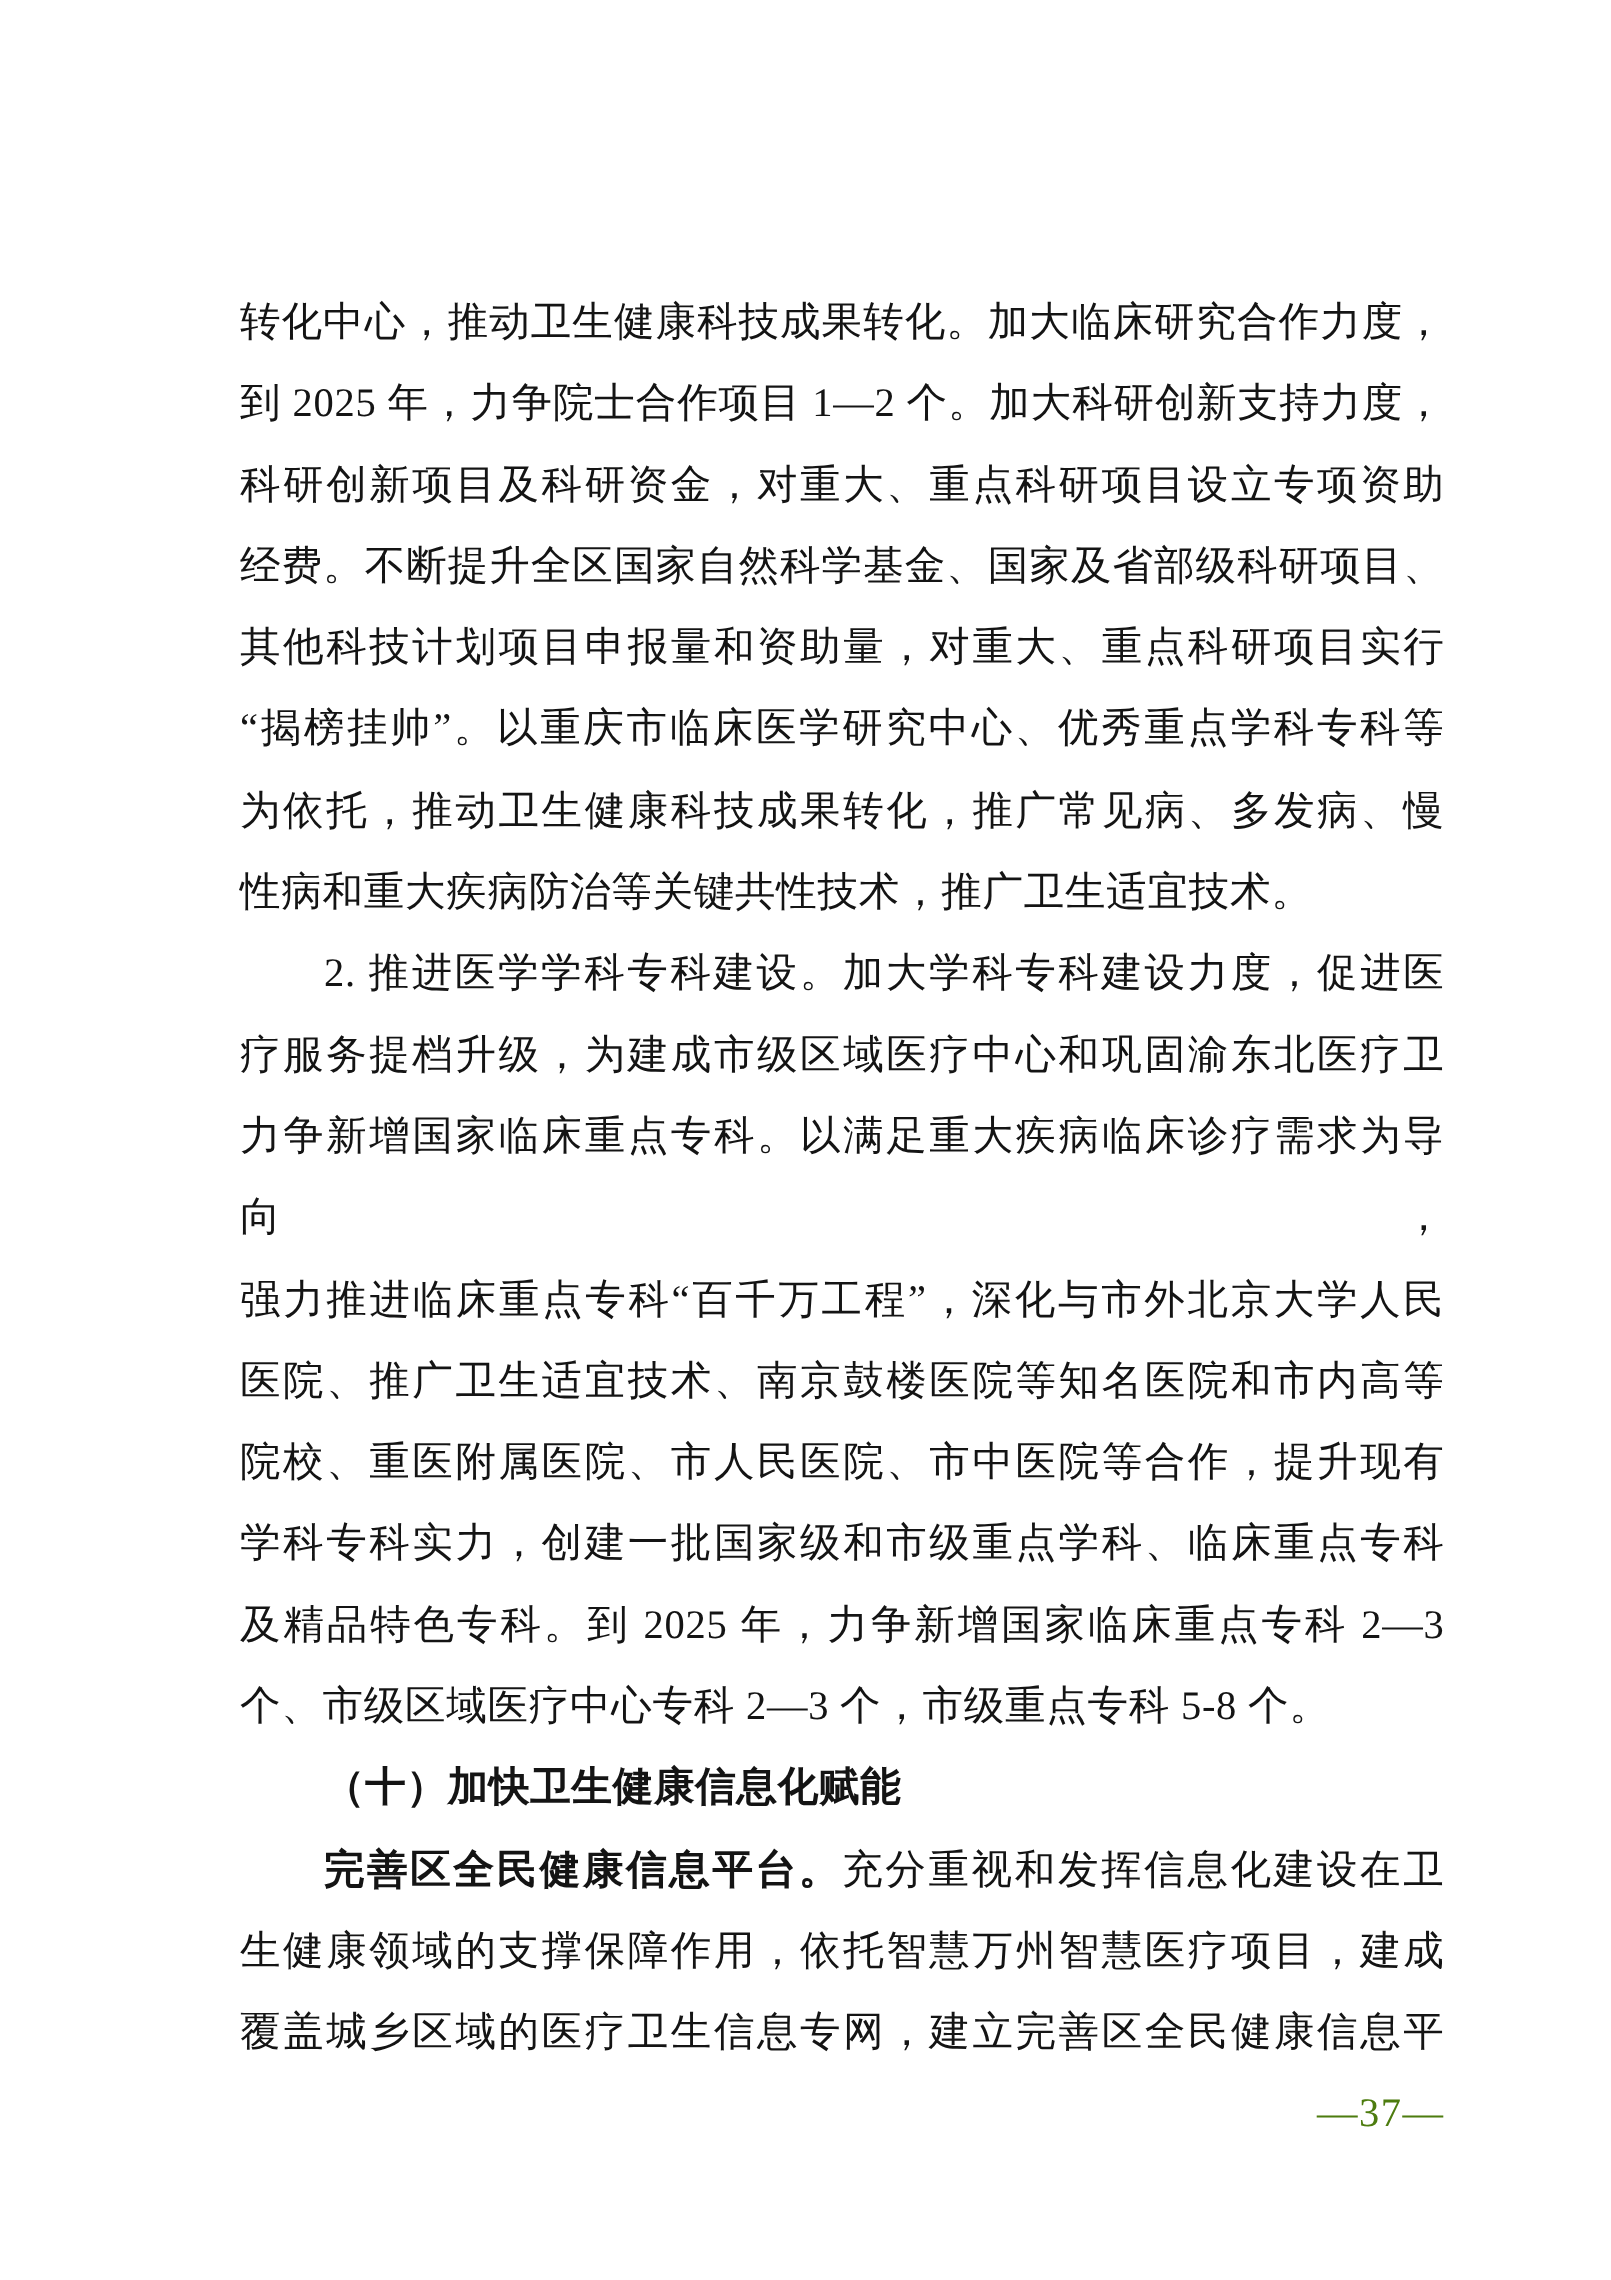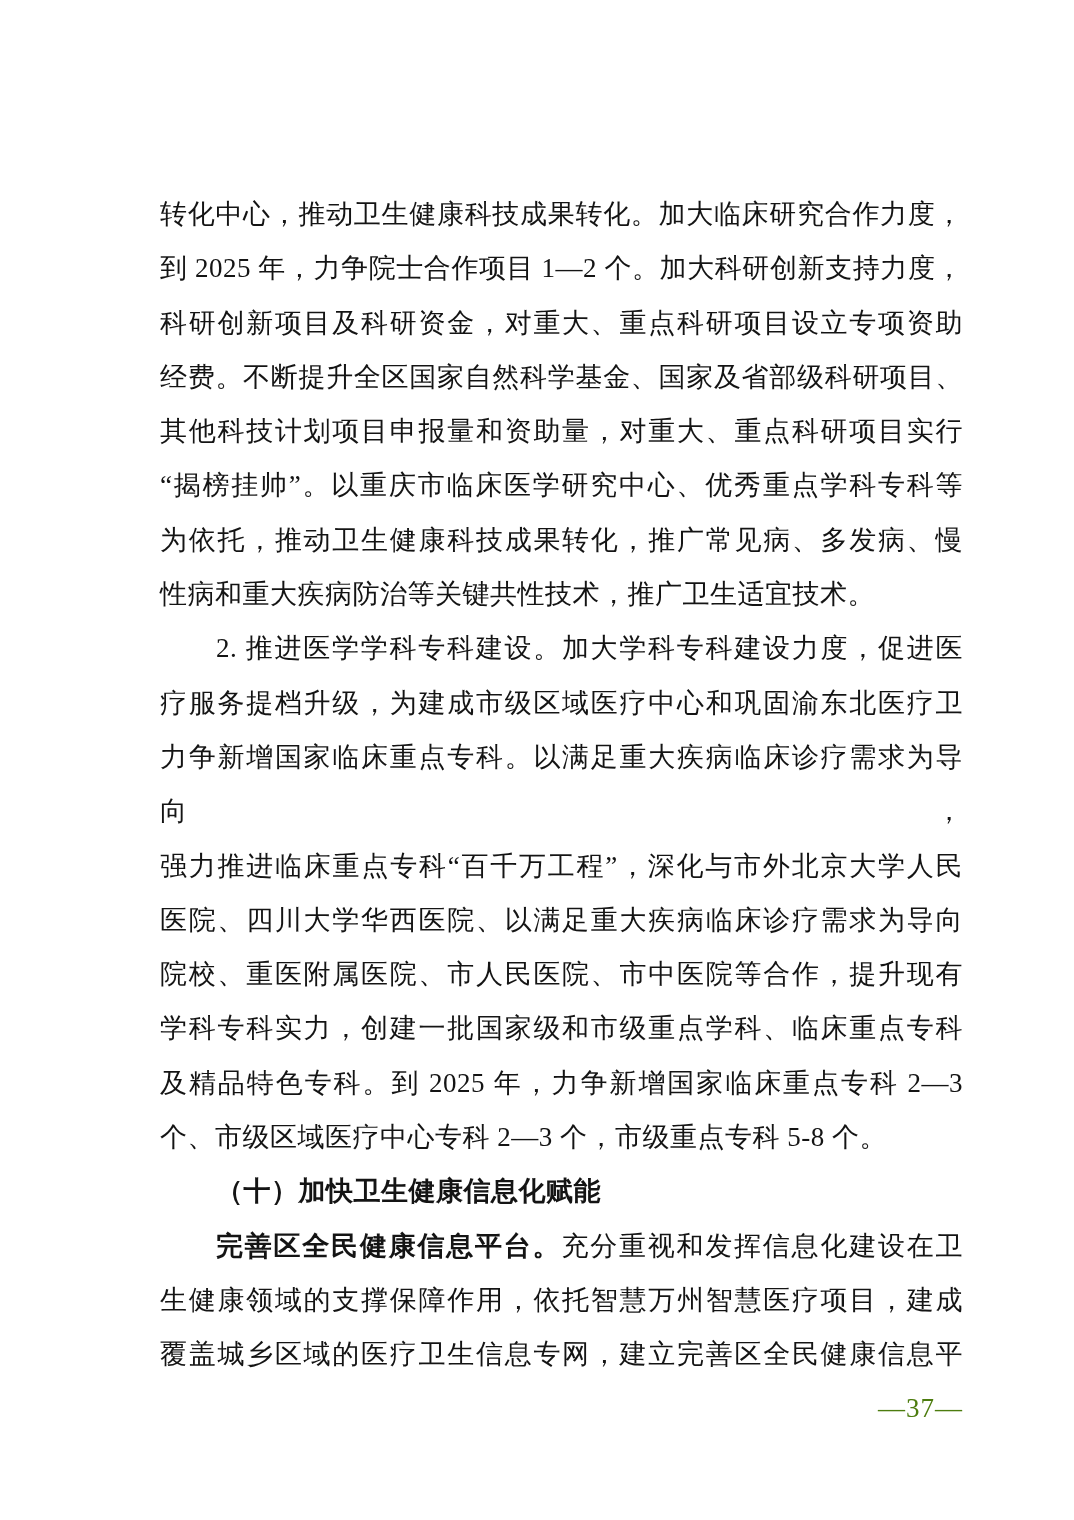--- a/index.html
+++ b/index.html
@@ -61,21 +61,21 @@
       <div class="line"><span class="seg">科研创新项目及科研资金，对重大、重点科研项目设立专项资助</span></div>
       <div class="line"><span class="seg">经费。不断提升全区国家自然科学基金、国家及省部级科研项目、</span></div>
       <div class="line"><span class="seg">其他科技计划项目申报量和资助量，对重大、重点科研项目实行</span></div>
       <div class="line"><span class="seg">“揭榜挂帅”。以重庆市临床医学研究中心、优秀重点学科专科等</span></div>
       <div class="line"><span class="seg">为依托，推动卫生健康科技成果转化，推广常见病、多发病、慢</span></div>
       <div class="line last"><span class="seg">性病和重大疾病防治等关键共性技术，推广卫生适宜技术。</span></div>
       <div class="line indent"><span class="seg">2. 推进医学学科专科建设。加大学科专科建设力度，促进医</span></div>
       <div class="line"><span class="seg">疗服务提档升级，为建成市级区域医疗中心和巩固渝东北医疗卫</span></div>
       <div class="line"><span class="seg">力争新增国家临床重点专科。以满足重大疾病临床诊疗需求为导向，</span></div>
       <div class="line"><span class="seg">强力推进临床重点专科“百千万工程”，深化与市外北京大学人民</span></div>
-      <div class="line"><span class="seg">医院、四川大学华西医院、以满足重大疾病临床诊疗需求为导向</span></div>
+      <div class="line"><span class="seg">医院、推广卫生适宜技术、南京鼓楼医院等知名医院和市内高等</span></div>
       <div class="line"><span class="seg">院校、重医附属医院、市人民医院、市中医院等合作，提升现有</span></div>
       <div class="line"><span class="seg">学科专科实力，创建一批国家级和市级重点学科、临床重点专科</span></div>
       <div class="line"><span class="seg">及精品特色专科。到 2025 年，力争新增国家临床重点专科 2—3</span></div>
       <div class="line last"><span class="seg">个、市级区域医疗中心专科 2—3 个，市级重点专科 5-8 个。</span></div>
       <div class="line indent last"><span class="seg bold">（十）加快卫生健康信息化赋能</span></div>
       <div class="line indent"><span class="seg bold">完善区全民健康信息平台。</span><span class="seg">充分重视和发挥信息化建设在卫</span></div>
       <div class="line"><span class="seg">生健康领域的支撑保障作用，依托智慧万州智慧医疗项目，建成</span></div>
       <div class="line"><span class="seg">覆盖城乡区域的医疗卫生信息专网，建立完善区全民健康信息平</span></div>
     </main>
   <div class="page-number">—37—</div>

